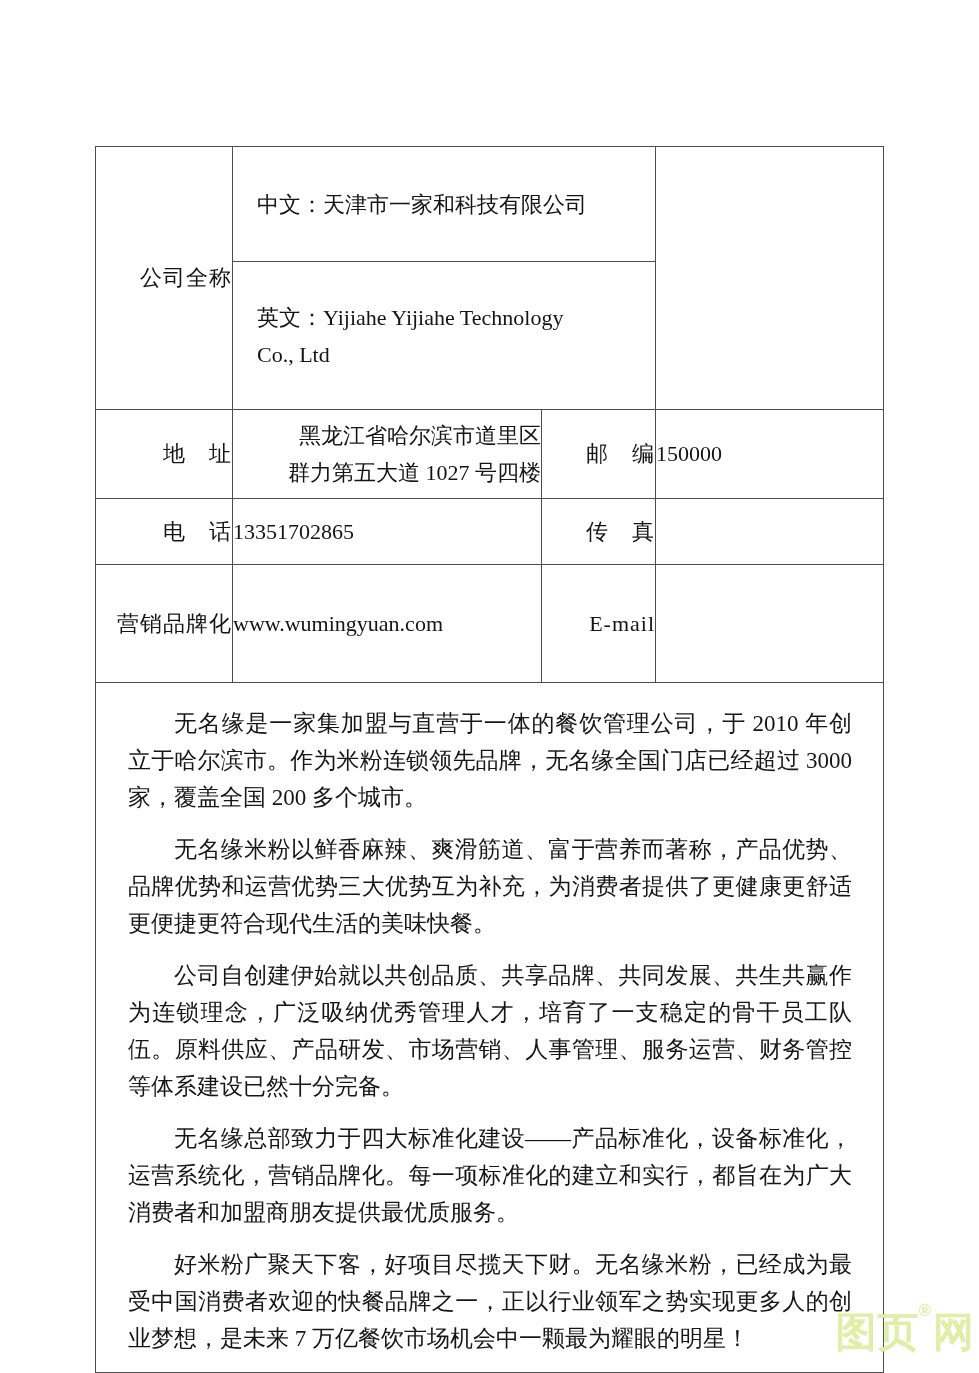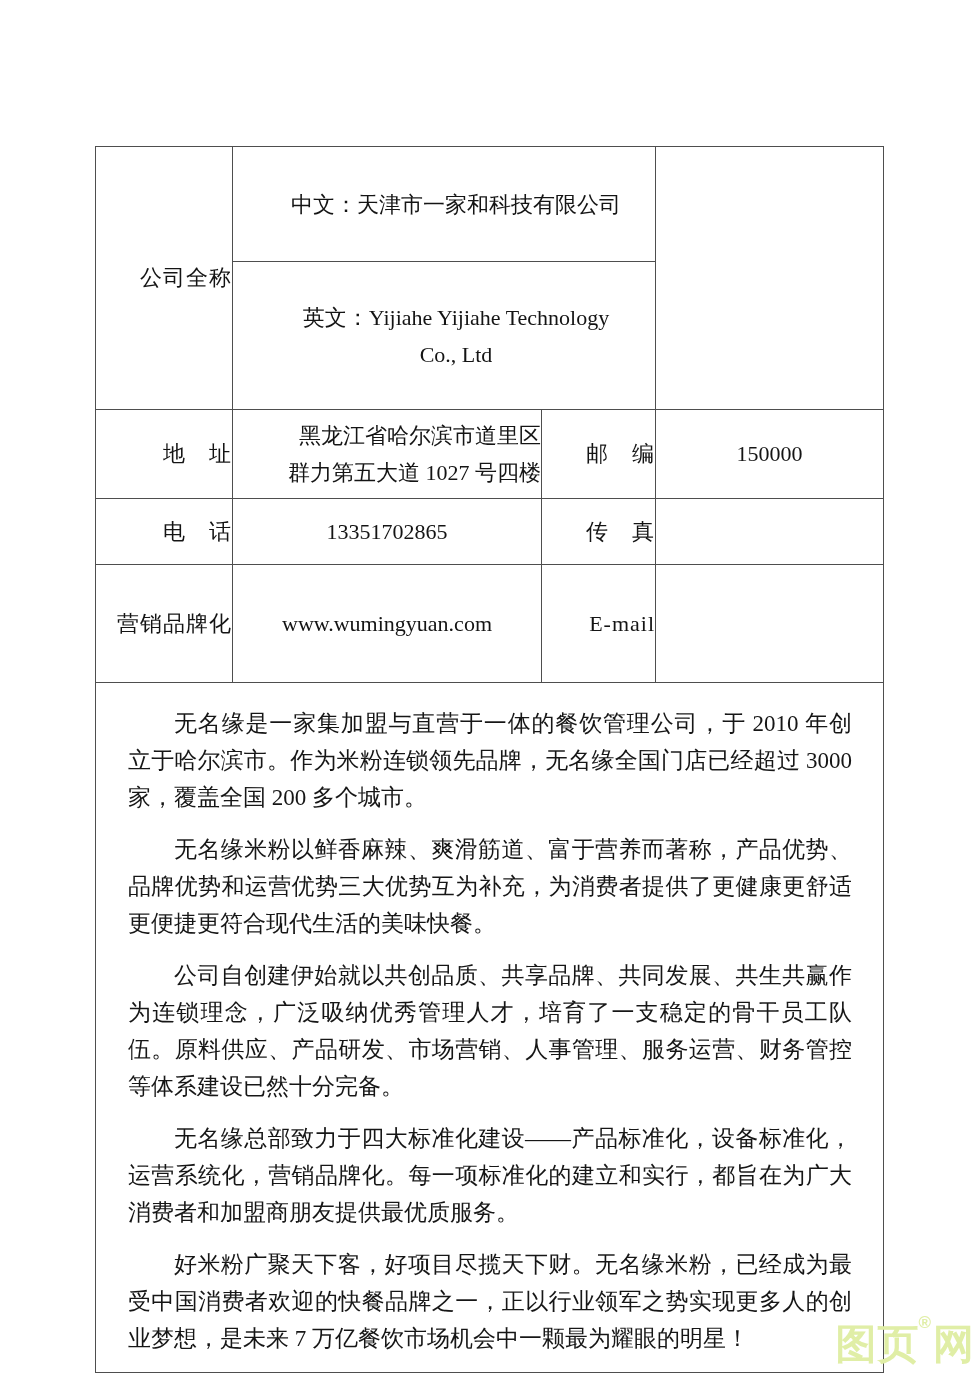--- a/index.html
+++ b/index.html
@@ -19,38 +19,38 @@
     table-layout:fixed;
   }
   .doc-table td{
     border:1.5px solid #4e4e4e;
     font-size:22px;
     vertical-align:middle;
     padding:0;
     overflow:hidden;
   }
   td.label-cell{text-align:right;letter-spacing:1px;}
-  td.val-left{text-align:center;padding-left:24px;line-height:37px;}
+  td.val-left{text-align:left;padding-left:24px;line-height:37px;}
   td.addr-cell{text-align:right;padding-left:12px;line-height:37px;font-size:22px;}
-  td.val-center{text-align:center;}
+  td.val-center{}
   td.intro-cell{
     vertical-align:top;
     padding:7px 16px 0 17px;
   }
   .intro-cell p{
     margin:15px;
     font-size:23px;
     line-height:37px;
     text-align:justify;
     text-indent:2em;
     color:#161616;
   }
   .watermark{
     position:absolute;
-    right:4px;bottom:8px;
+    right:4px;bottom:20px;
     font-family:"Liberation Sans","DejaVu Sans",sans-serif;
     font-size:41px;
     font-weight:bold;
     letter-spacing:1px;
     line-height:1;
     white-space:nowrap;
   }
   .watermark .reg{
     display:inline-block;
     font-size:17px;

